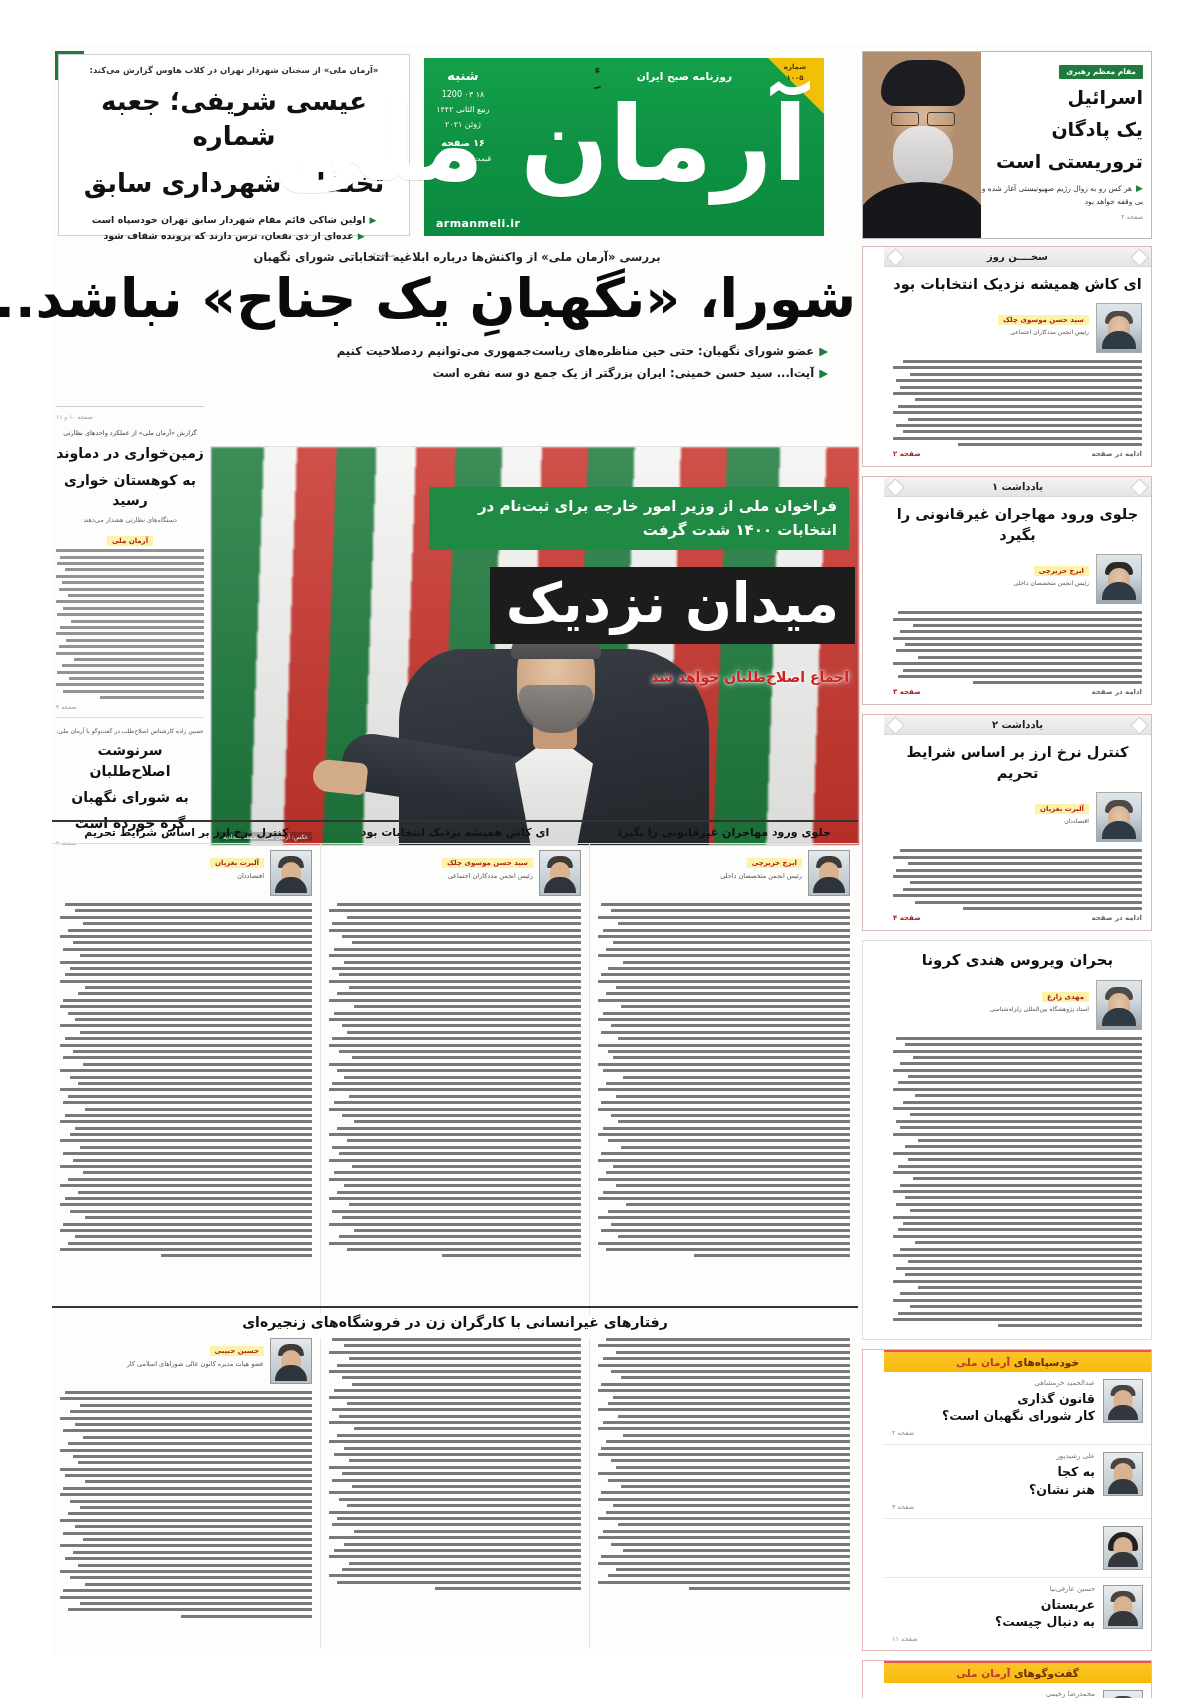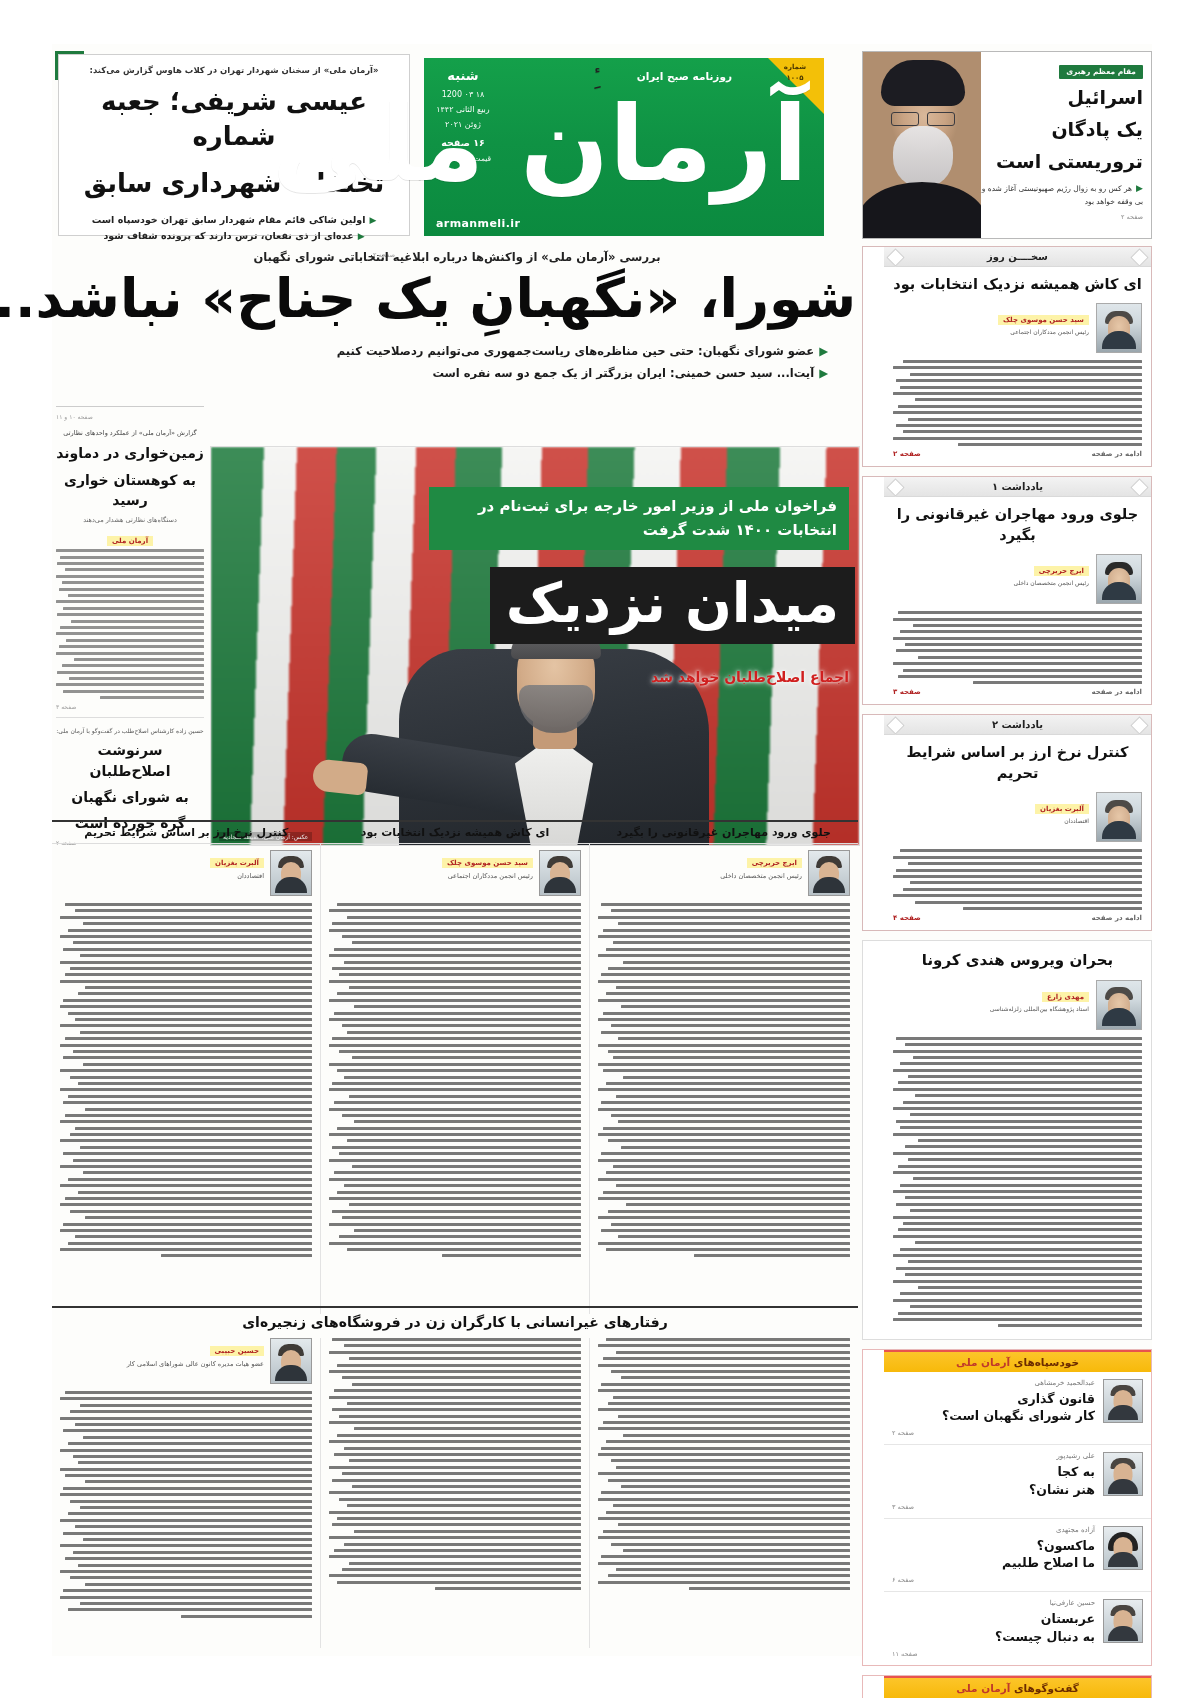--- a/index.html
+++ b/index.html
@@ -801,26 +801,20 @@
             <div class="sli-title">هنر نشان؟</div>
             <div class="sli-page">صفحه ۳</div>
           </div>
         </div>
         <div class="sb-list-item">
           <div class="sli-avatar veil">
                 <span class="hr"></span>
                 <span class="fc"></span>
                 <span class="bd"></span>
               </div>
-          <div class="sli-text">
-            <div class="sli-author">آزاده مجتهدی</div>
-            <div class="sli-title">ماکسون؟</div>
-            <div class="sli-title">ما اصلاح طلبیم</div>
-            <div class="sli-page">صفحه ۶</div>
-          </div>
         </div>
         <div class="sb-list-item">
           <div class="sli-avatar">
                 <span class="hr"></span>
                 <span class="fc"></span>
                 <span class="bd"></span>
               </div>
           <div class="sli-text">
             <div class="sli-author">حسین عارفی‌نیا</div>
             <div class="sli-title">عربستان</div>

